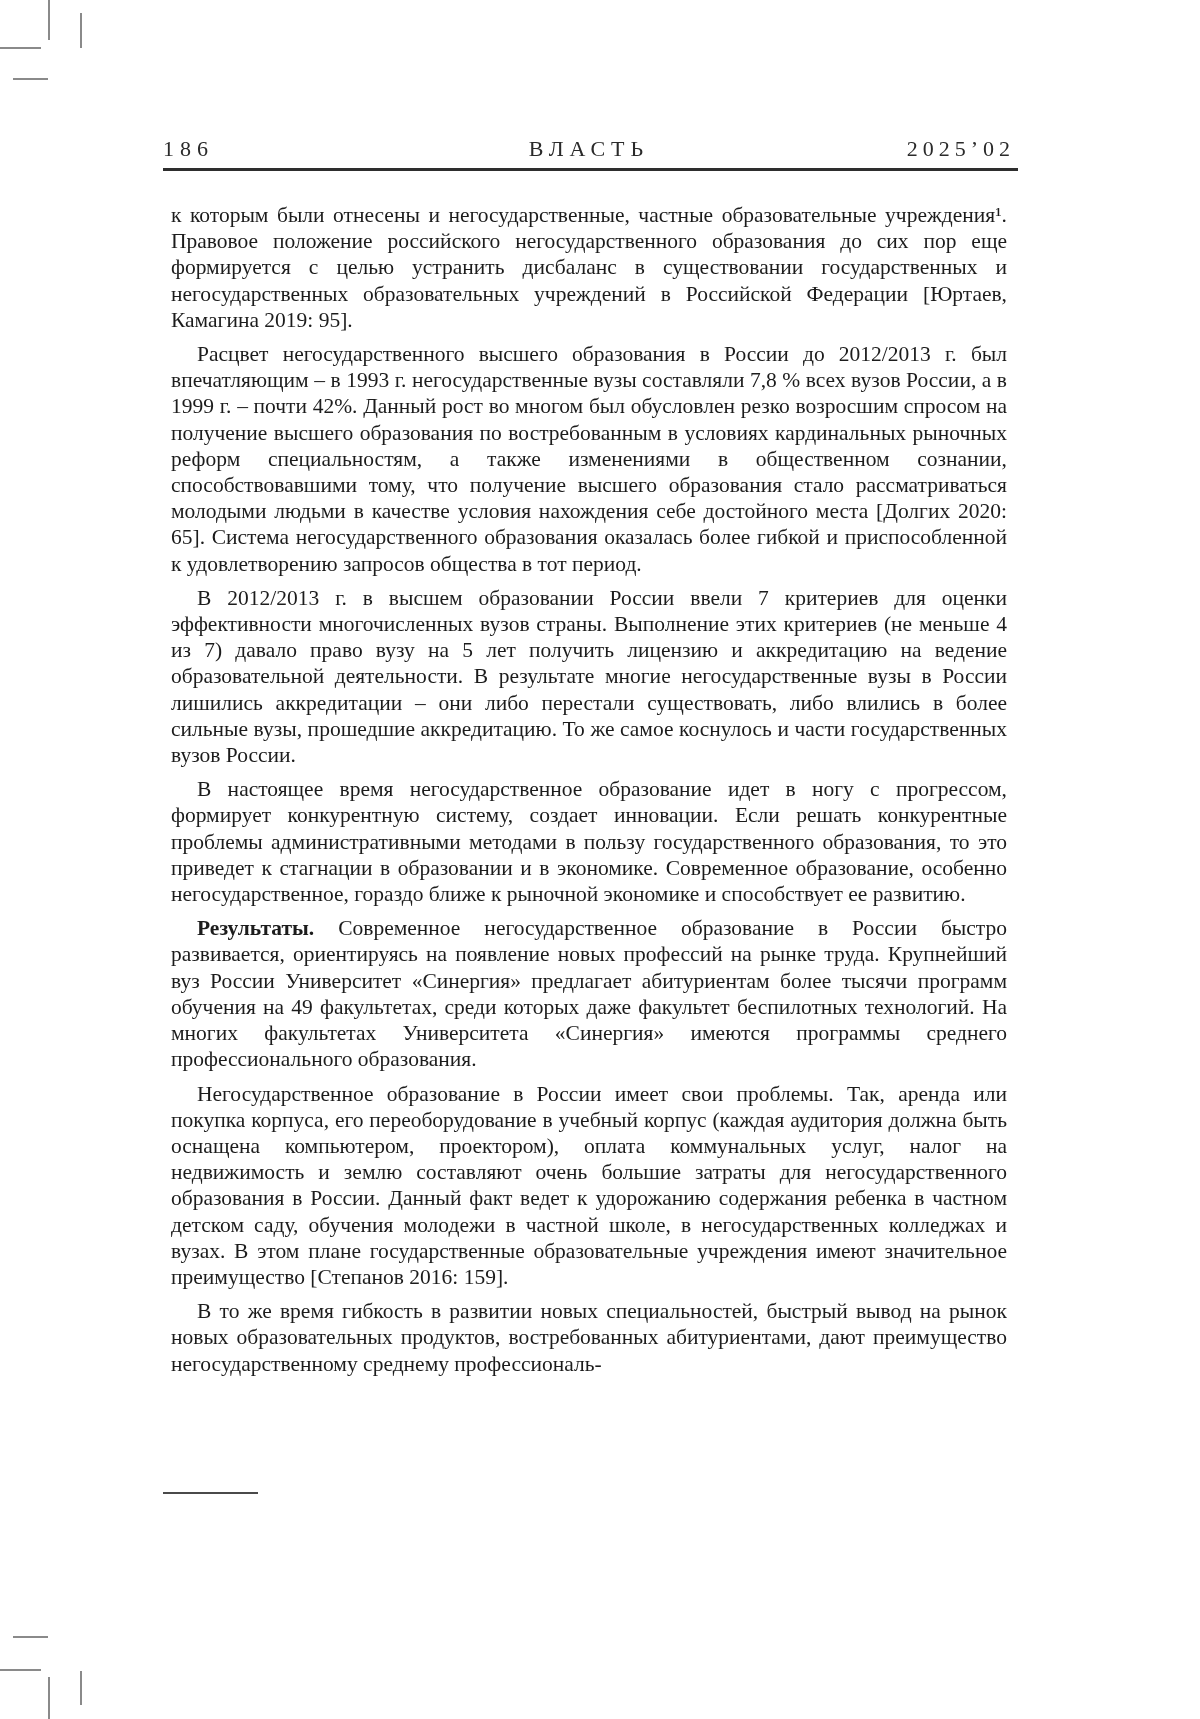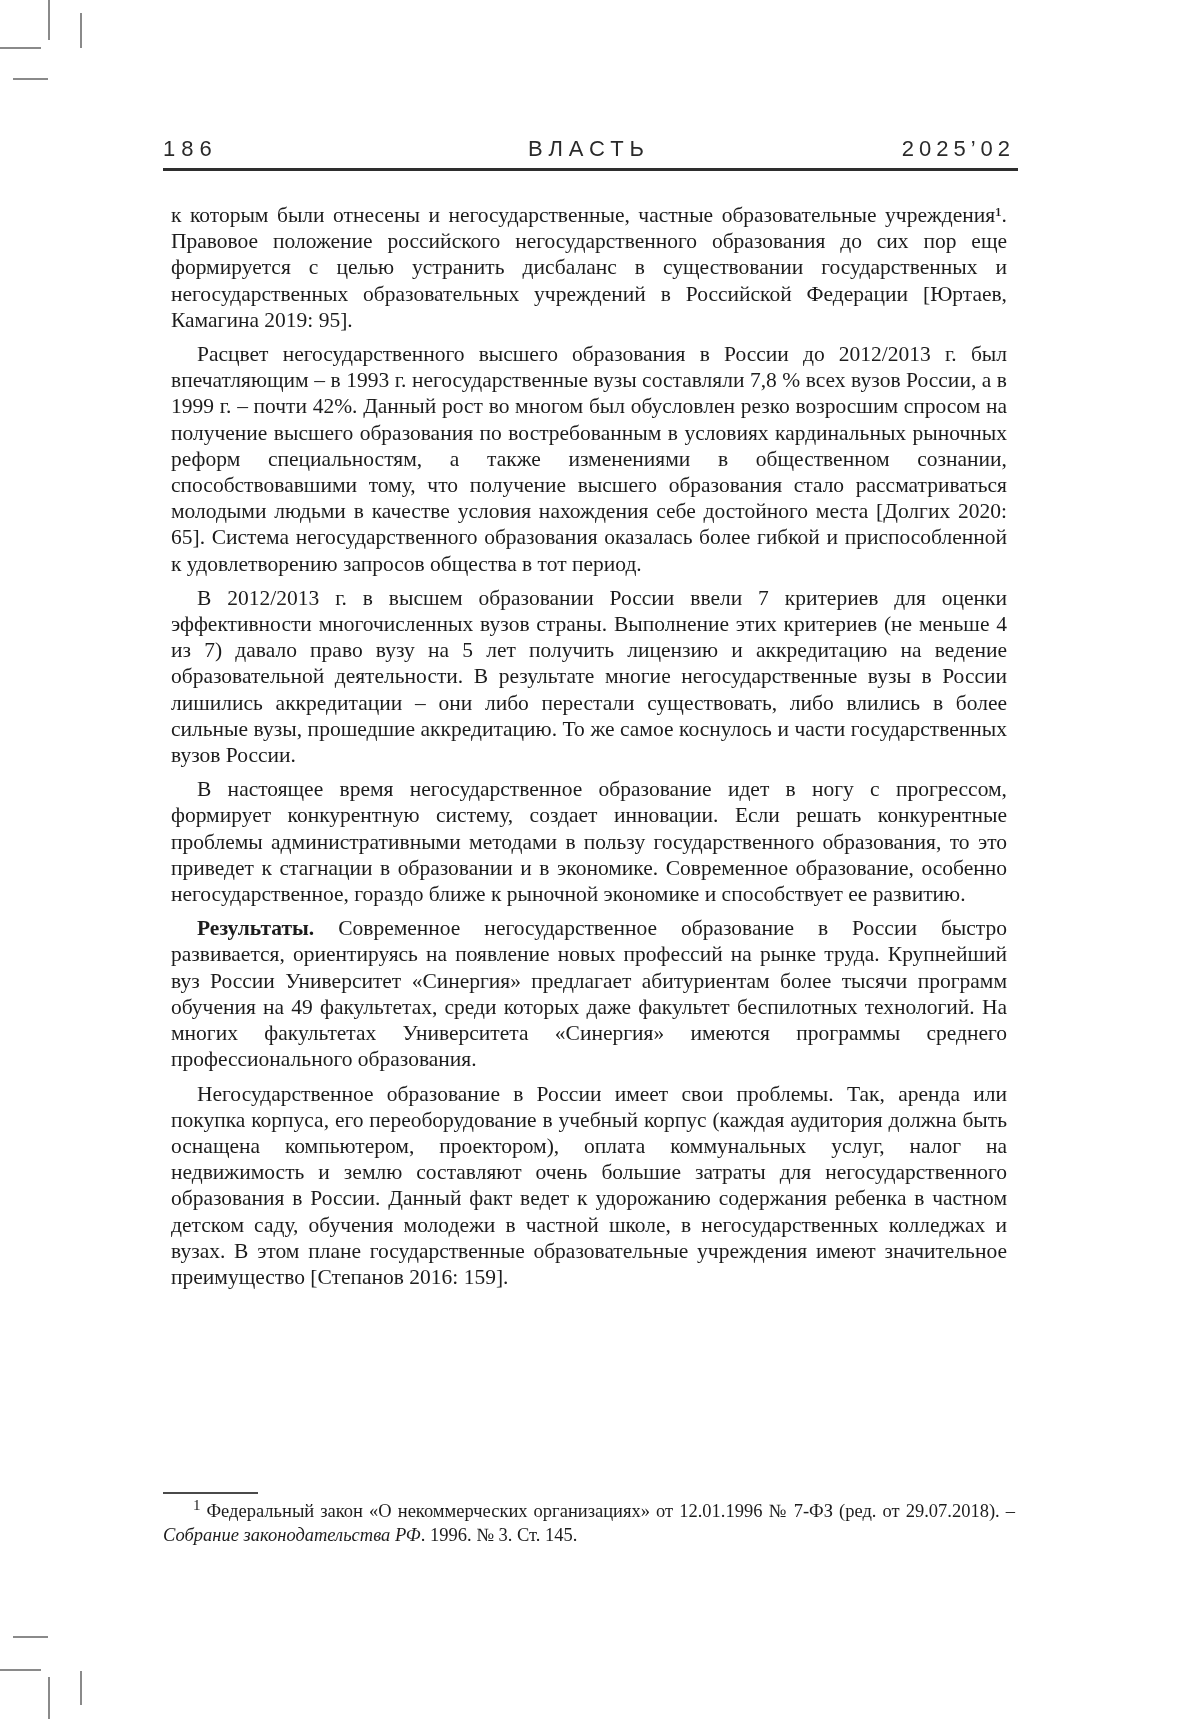--- a/index.html
+++ b/index.html
@@ -12,21 +12,21 @@
     color:#1c1c1c;
   }
   
   .crop{position:absolute;background:#8a8a8a;}
   .crop.v{width:2px;}
   .crop.h{height:2px;}
   
   .running-head{
     position:absolute;left:163px;top:136px;width:852px;
     display:grid;grid-template-columns:1fr auto 1fr;align-items:baseline;
-    font-family:Liberation Sans, sans-serif;
+    font-family:Liberation Serif, serif;
     font-size:22px;font-weight:500;color:#2a2a2a;
     letter-spacing:6px;
   }
   .running-head .left{justify-self:start;}
   .running-head .mid{justify-self:center;}
   .running-head .right{justify-self:end;letter-spacing:5px;text-align:right;}
   .head-rule{
     position:absolute;left:163px;top:168px;width:855px;height:3px;
     background:#2e2e2e;
   }
@@ -72,18 +72,18 @@
   </div>
   <div class="head-rule"></div>
 
   <main class="body-text" id="paragraphs">
       <p class="para no-indent">к которым были отнесены и негосударственные, частные образовательные учреждения¹. Правовое положение российского негосударственного образования до сих пор еще формируется с целью устранить дисбаланс в существовании государственных и негосударственных образовательных учреждений в Российской Федерации [Юртаев, Камагина 2019: 95].</p>
       <p class="para">Расцвет негосударственного высшего образования в России до 2012/2013 г. был впечатляющим – в 1993 г. негосударственные вузы составляли 7,8 % всех вузов России, а в 1999 г. – почти 42%. Данный рост во многом был обусловлен резко возросшим спросом на получение высшего образования по востребованным в условиях кардинальных рыночных реформ специальностям, а также изменениями в общественном сознании, способствовавшими тому, что получение высшего образования стало рассматриваться молодыми людьми в качестве условия нахождения себе достойного места [Долгих 2020: 65]. Система негосударственного образования оказалась более гибкой и приспособленной к удовлетворению запросов общества в тот период.</p>
       <p class="para">В 2012/2013 г. в высшем образовании России ввели 7 критериев для оценки эффективности многочисленных вузов страны. Выполнение этих критериев (не меньше 4 из 7) давало право вузу на 5 лет получить лицензию и аккредитацию на ведение образовательной деятельности. В результате многие негосударственные вузы в России лишились аккредитации – они либо перестали существовать, либо влились в более сильные вузы, прошедшие аккредитацию. То же самое коснулось и части государственных вузов России.</p>
       <p class="para">В настоящее время негосударственное образование идет в ногу с прогрессом, формирует конкурентную систему, создает инновации. Если решать конкурентные проблемы административными методами в пользу государственного образования, то это приведет к стагнации в образовании и в экономике. Современное образование, особенно негосударственное, гораздо ближе к рыночной экономике и способствует ее развитию.</p>
       <p class="para"><span class="lead">Результаты. </span>Современное негосударственное образование в России быстро развивается, ориентируясь на появление новых профессий на рынке труда. Крупнейший вуз России Университет «Синергия» предлагает абитуриентам более тысячи программ обучения на 49 факультетах, среди которых даже факультет беспилотных технологий. На многих факультетах Университета «Синергия» имеются программы среднего профессионального образования.</p>
       <p class="para">Негосударственное образование в России имеет свои проблемы. Так, аренда или покупка корпуса, его переоборудование в учебный корпус (каждая аудитория должна быть оснащена компьютером, проектором), оплата коммунальных услуг, налог на недвижимость и землю составляют очень большие затраты для негосударственного образования в России. Данный факт ведет к удорожанию содержания ребенка в частном детском саду, обучения молодежи в частной школе, в негосударственных колледжах и вузах. В этом плане государственные образовательные учреждения имеют значительное преимущество [Степанов 2016: 159].</p>
+      <p class="para">В то же время гибкость в развитии новых специальностей, быстрый вывод на рынок новых образовательных продуктов, востребованных абитуриентами, дают преимущество негосударственному среднему профессиональ-</p>
     </main>
 
   <div class="footnote-rule"></div>
-  <p class="footnote"><sup>1</sup><span>Федеральный закон «О некоммерческих организациях» от 12.01.1996 № 7-ФЗ (ред. от 29.07.2018). – </span><i>Собрание законодательства РФ</i><span>. 1996. № 3. Ст. 145.</span></p>
 
 </div>
 
 </body></html>

